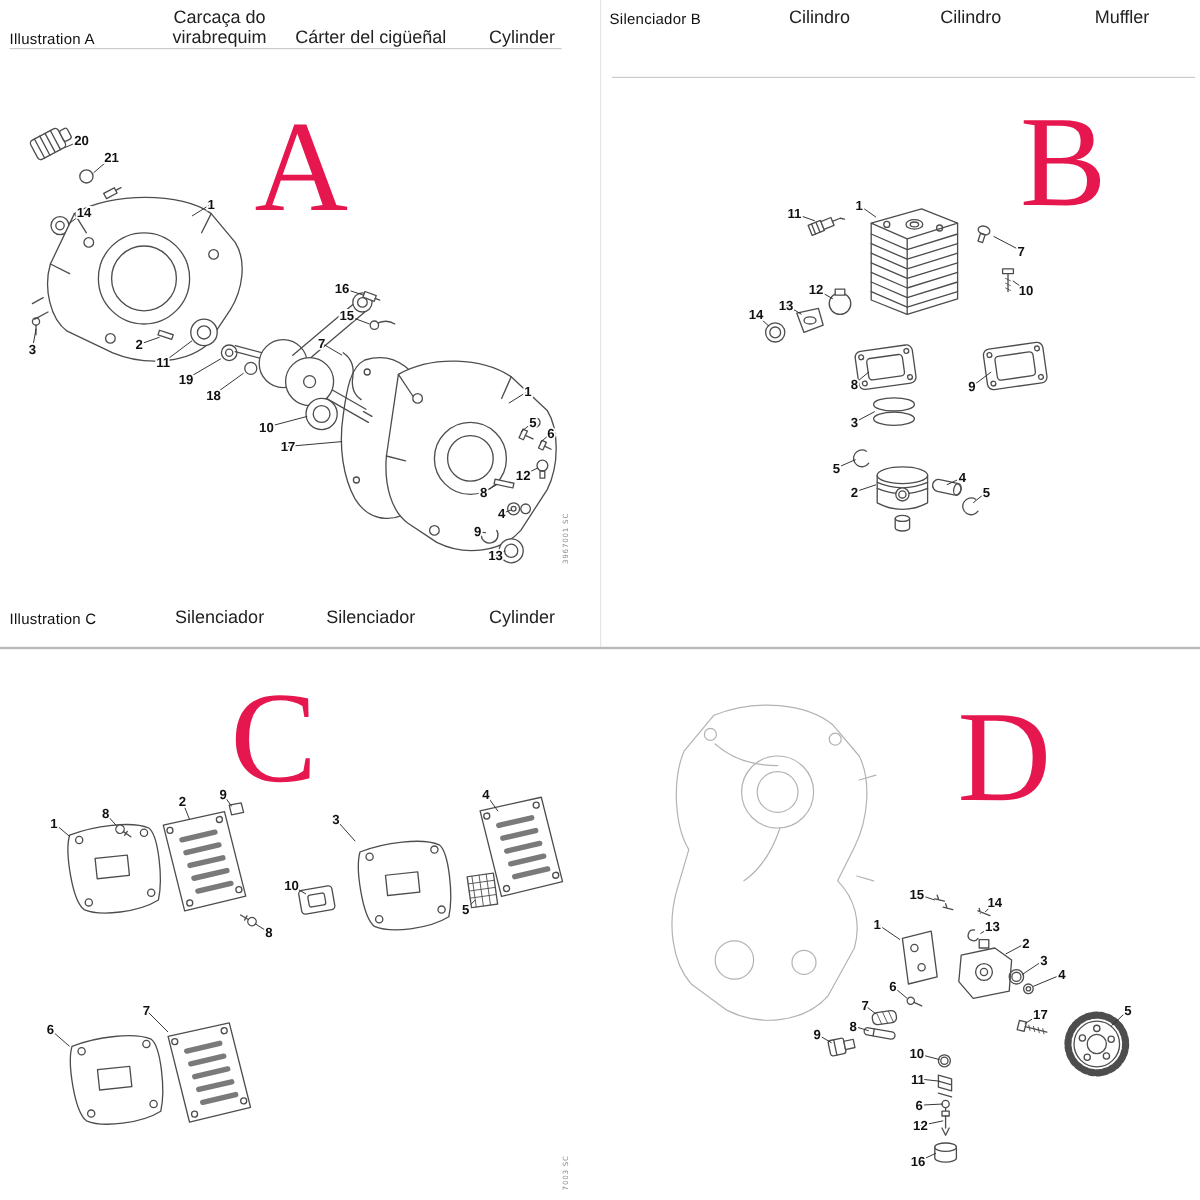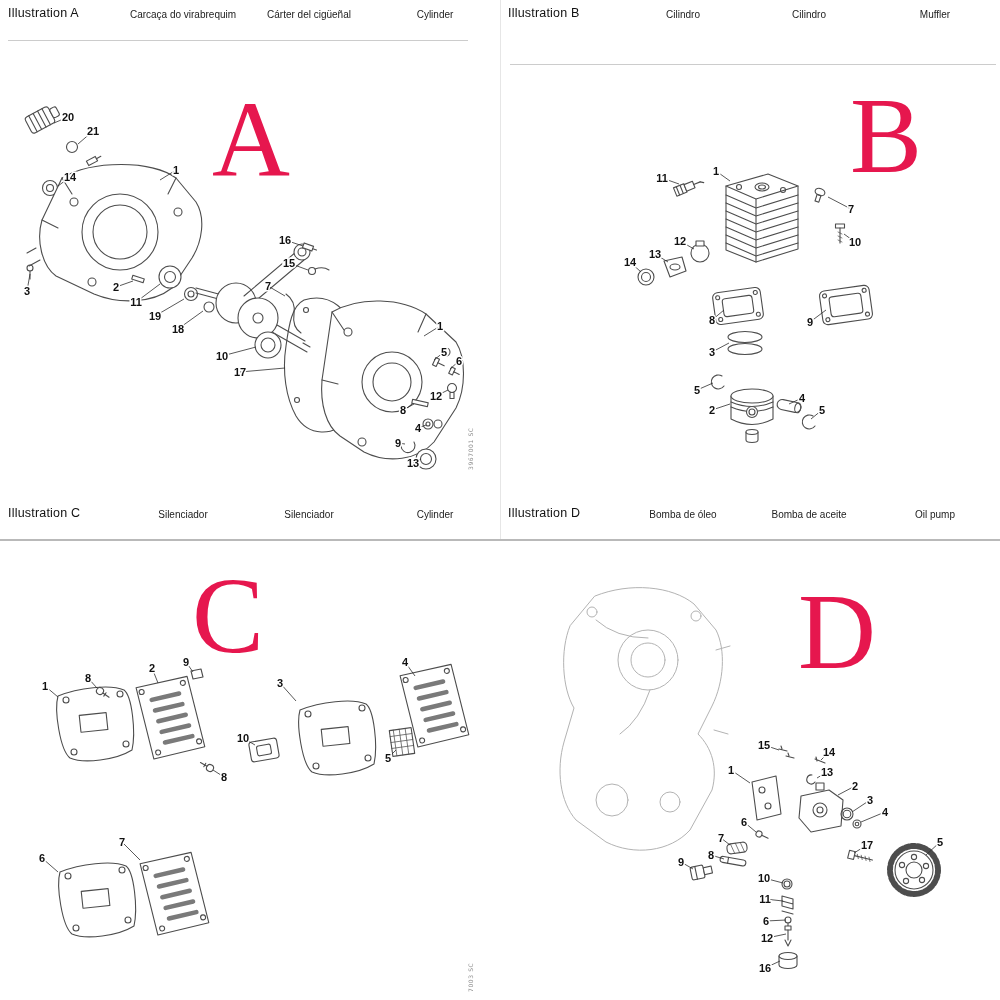--- a/index.html
+++ b/index.html
@@ -8,21 +8,21 @@
   .page { position:relative; width:1000px; height:1000px; background:#fff; overflow:hidden; }
 
   .quad { position:absolute; width:500px; height:500px; }
   #quad-A { left:0; top:0; }
   #quad-B { left:500px; top:0; }
   #quad-C { left:0; top:500px; }
   #quad-D { left:500px; top:500px; }
 
   .qhead { position:absolute; top:6px; left:0; right:0; display:flex; align-items:flex-end; padding-left:8px; z-index:3; }
   .qtitle { flex:none; width:112px; font-size:12.5px; color:#111; letter-spacing:.2px; }
-  .qname { flex:none; width:126px; text-align:center; font-size:10px; color:#222; }
+  .qname { flex:none; width:126px; text-align:center; font-size:15px; color:#222; }
 
   .rule { position:absolute; height:1px; background:#ccc; z-index:2; }
   #quad-A .rule { top:40px; left:8px; width:460px; }
   #quad-B .rule { top:64px; left:10px; width:486px; }
 
   .divider { position:absolute; background:#b9b9b9; z-index:1; }
   .divider.mid-h { left:0; top:539px; width:1000px; height:2px; }
   .divider.mid-v { left:500px; top:0; width:1px; height:539px; background:#e6e6e6; }
 
   .big-letter { position:absolute; font-family:"Liberation Serif", serif; font-size:108px; line-height:1; font-weight:400; z-index:2; }
@@ -212,21 +212,21 @@
           <line x1="398" y1="443" x2="405" y2="444" class="leader"></line>
           <text x="398" y="447" class="part-num">9</text>
           <line x1="413" y1="463" x2="421" y2="459" class="leader"></line>
           <text x="413" y="467" class="part-num">13</text>
         </g>
     </svg>
   </section>
 
   <section class="quad" id="quad-B">
     <header class="qhead">
-      <span class="qtitle">Illustration  B</span>
+      <span class="qtitle">Silenciador  B</span>
       <span class="qname">Cilindro</span>
       <span class="qname">Cilindro</span>
       <span class="qname">Muffler</span>
     </header>
     <div class="rule"></div>
     <div class="big-letter" style="color: rgb(230, 23, 78);">B</div>
 
     <svg class="diagram" id="svg-B" viewBox="0 0 500 500">
       <g class="ink">
         <g transform="translate(190,186) rotate(-22)">
@@ -423,26 +423,20 @@
           <text x="224" y="281" class="part-num">8</text>
           <line x1="42" y1="358" x2="58" y2="372" class="leader"></line>
           <text x="42" y="362" class="part-num">6</text>
           <line x1="122" y1="342" x2="140" y2="360" class="leader"></line>
           <text x="122" y="346" class="part-num">7</text>
         </g>
     </svg>
   </section>
 
   <section class="quad" id="quad-D">
-    <header class="qhead">
-      <span class="qtitle">Illustration  D</span>
-      <span class="qname">Bomba de óleo</span>
-      <span class="qname">Bomba de aceite</span>
-      <span class="qname">Oil pump</span>
-    </header>
     <div class="big-letter" style="color: rgb(230, 23, 78);">D</div>
 
     <svg class="diagram" id="svg-D" viewBox="0 0 500 500">
       <g class="faint">
         <path d="M95,96 C130,82 172,86 194,104 L216,130 C226,150 224,182 212,206 L198,234 C212,248 218,268 212,290 L190,330 C170,352 134,356 106,342 L76,320 C60,302 56,270 64,242 L74,208 C62,188 60,150 70,126 Z"></path>
         <circle cx="148" cy="160" r="30"></circle>
           <circle cx="148" cy="160" r="17"></circle>
         <circle cx="112" cy="300" r="16"></circle>
           <circle cx="170" cy="302" r="10"></circle>
         <path d="M150,190 q-10,30 -30,44 M96,120 q20,18 52,18"></path>

